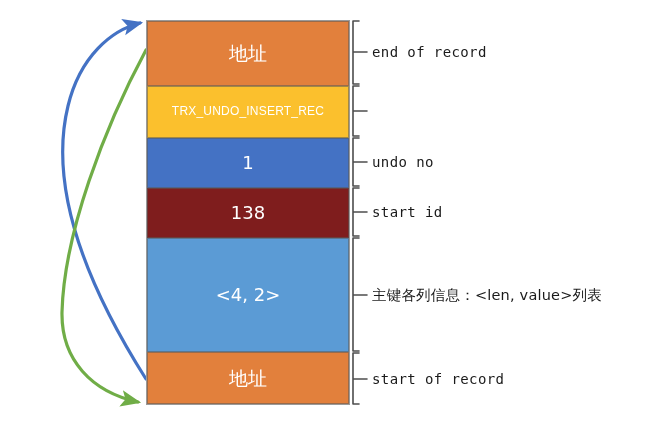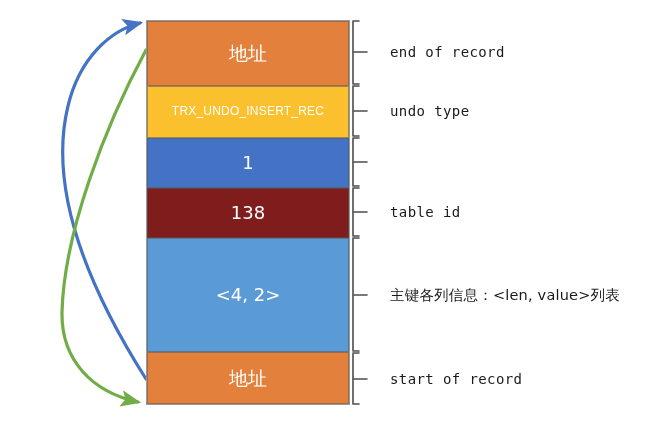--- a/index.html
+++ b/index.html
@@ -82,21 +82,20 @@
     display: flex;
     align-items: center;
     height: 20px;
   }
   .annotation-text {
     font-family: "DejaVu Sans Mono", monospace;
     font-size: 14px;
     color: #1a1a1a;
     white-space: nowrap;
     letter-spacing: 0.4px;
-    margin-left: 18px;
   }
   .annotation-text.cjk-text {
     font-family: "DejaVu Sans", sans-serif;
     font-size: 14.5px;
     letter-spacing: 0.2px;
   }
 </style>
 </head>
 <body>
 
@@ -153,25 +152,25 @@
       <path d="M 359,188 L 353,188 L 353,236 L 359,236 M 353,212 L 367,212"></path>
       <path d="M 359,238 L 353,238 L 353,351 L 359,351 M 353,295 L 367,295"></path>
       <path d="M 359,353 L 353,353 L 353,404 L 359,404 M 353,379 L 367,379"></path>
     </g>
   </svg>
 
   <div class="annotations-layer" style="pointer-events:none;">
     <div class="annotation-row" style="top:42px;">
       <span class="annotation-text">end of record</span>
     </div>
-    <div class="annotation-row" style="top:101px;">
-      <span class="annotation-text">undo type</span>
+    <div class="annotation-row" style="top:152px;">
+      <span class="annotation-text">undo no</span>
     </div>
     <div class="annotation-row" style="top:202px;">
-      <span class="annotation-text">table id</span>
+      <span class="annotation-text">start id</span>
     </div>
     <div class="annotation-row" style="top:369px;">
       <span class="annotation-text">start of record</span>
     </div>
     <div class="annotation-row" style="top:285px;">
       <span class="annotation-text cjk-text">主键各列信息：&lt;len, value&gt;列表</span>
     </div>
   </div>
 
 </div>

